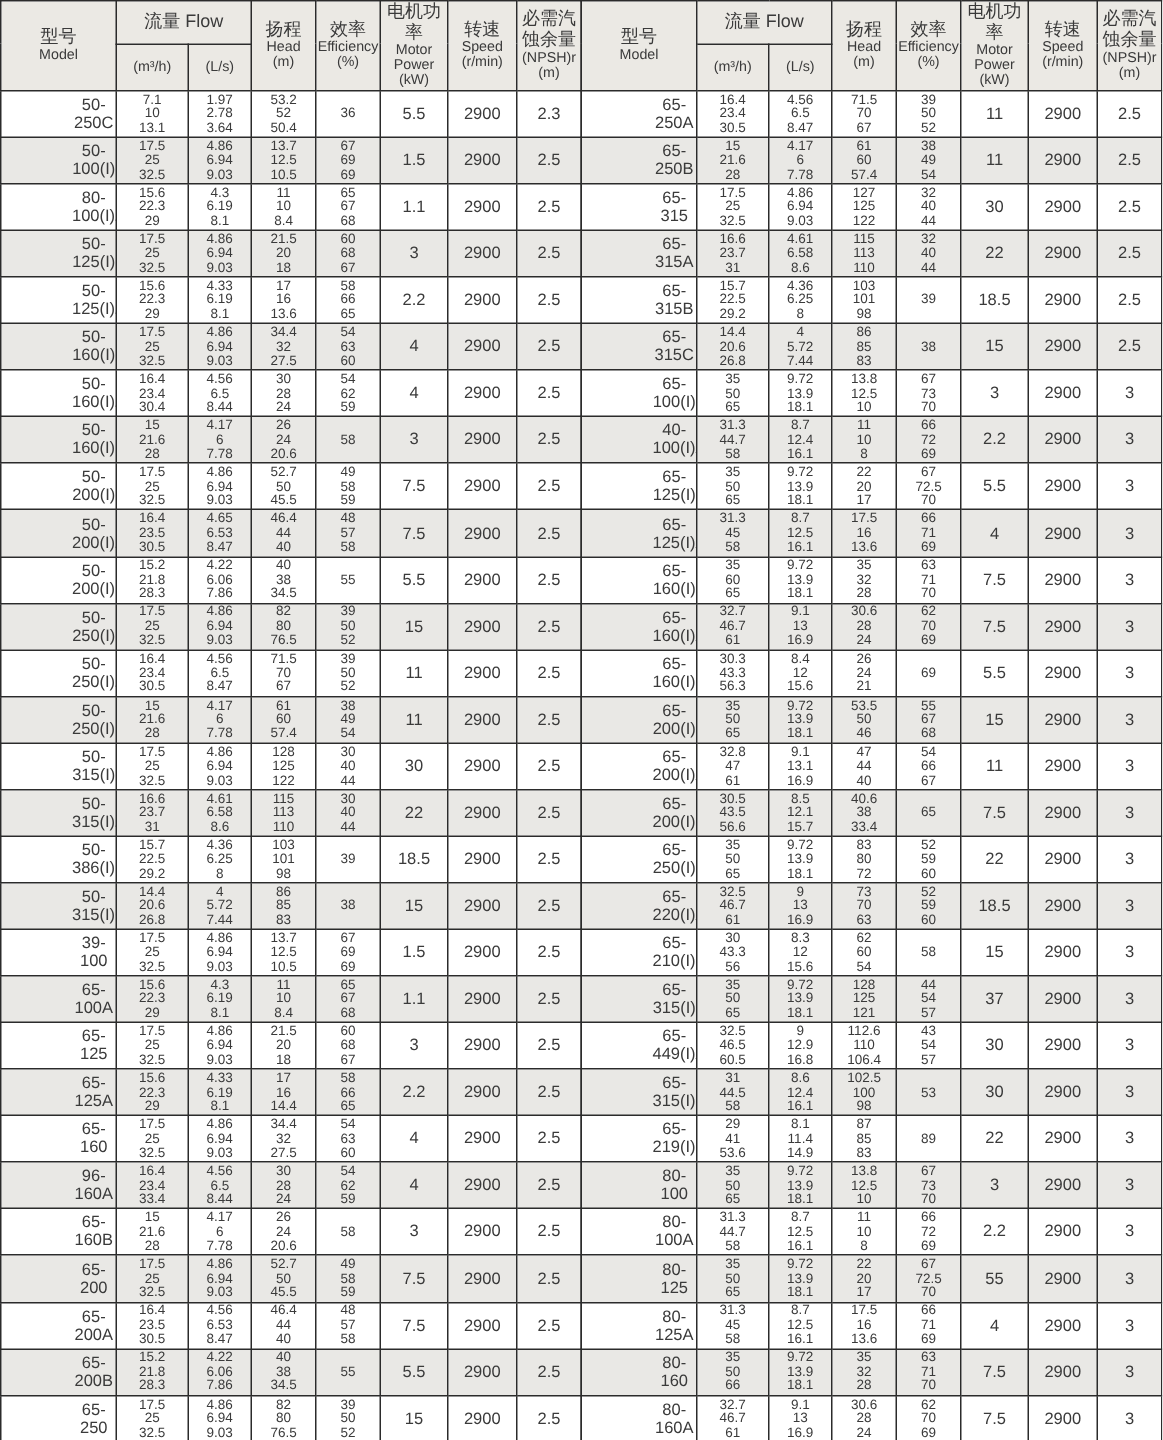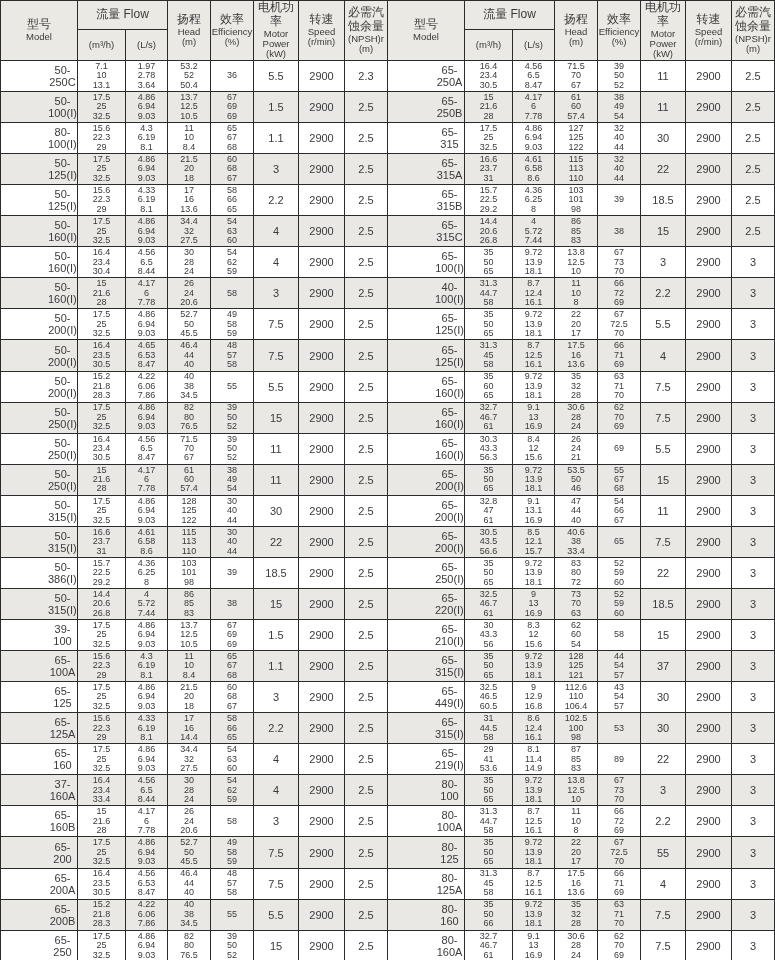--- a/index.html
+++ b/index.html
@@ -512,21 +512,21 @@
 32
 27.5</td>
             <td class="num">54
 63
 60</td>
             <td class="single">4</td>
             <td class="single">2900</td>
             <td class="single">2.5</td>
           </tr>
           <tr>
-            <td class="model">37-160A</td>
+            <td class="model">96-160A</td>
             <td class="num">16.4
 23.4
 33.4</td>
             <td class="num">4.56
 6.5
 8.44</td>
             <td class="num">30
 28
 24</td>
             <td class="num">54

